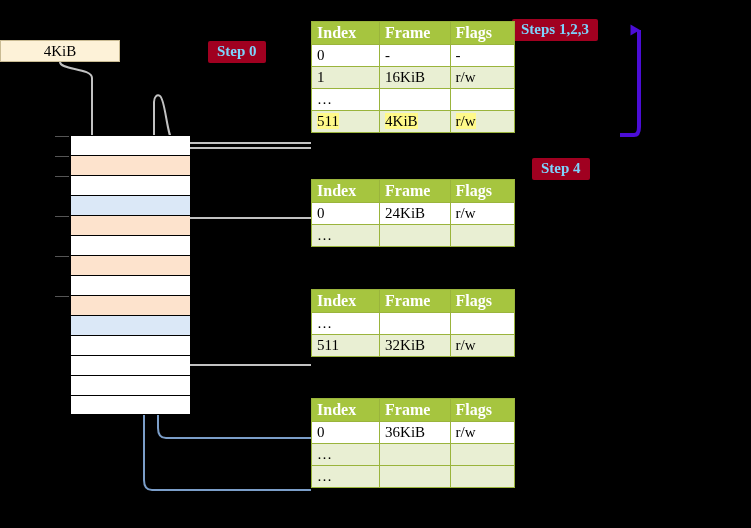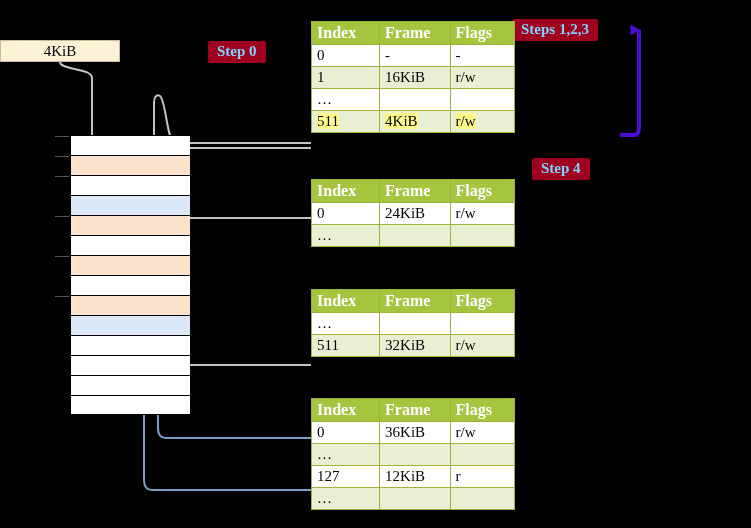--- a/index.html
+++ b/index.html
@@ -199,25 +199,20 @@
         <tr>
           <td class="c0">0</td>
           <td class="c1">36KiB</td>
           <td class="c2">r/w</td>
         </tr>
         <tr class="alt">
           <td class="c0">…</td>
           <td class="c1"></td>
           <td class="c2"></td>
         </tr>
-        <tr>
-          <td class="c0">127</td>
-          <td class="c1">12KiB</td>
-          <td class="c2">r</td>
-        </tr>
         <tr class="alt">
           <td class="c0">…</td>
           <td class="c1"></td>
           <td class="c2"></td>
         </tr>
       </tbody>
     </table>
 
 </div>
 

